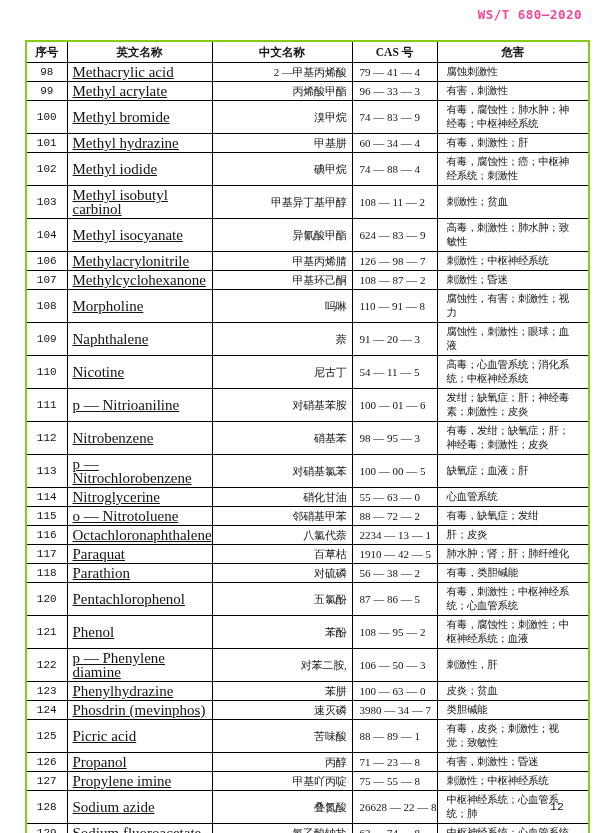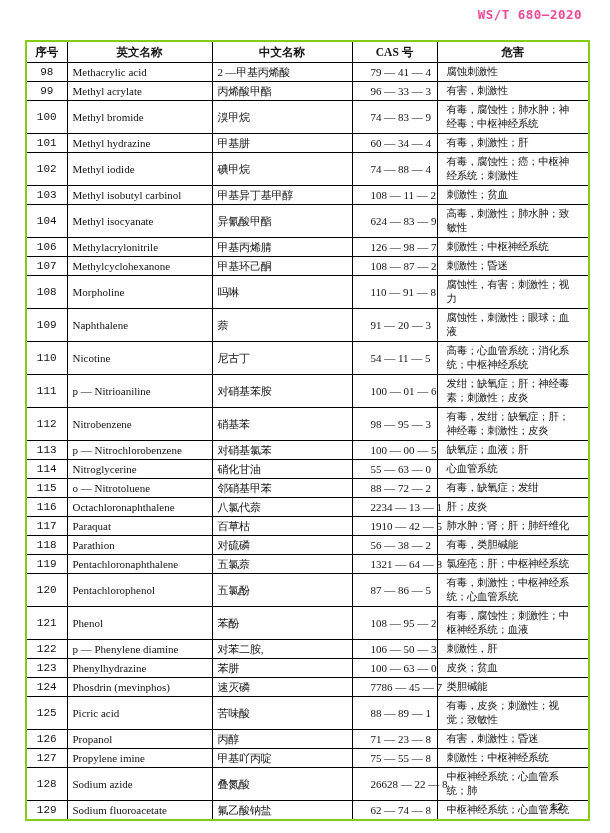--- a/index.html
+++ b/index.html
@@ -24,23 +24,23 @@
   }
   .hazard th{
     font-weight:bold;font-size:11.5px;text-align:center;padding:3px 2px;
   }
   col.w-no{width:41px;}
   col.w-en{width:145px;}
   col.w-zh{width:140px;}
   col.w-cas{width:85px;}
   col.w-hz{width:152px;}
   td.c-no{text-align:center;font-size:11px;font-family:Liberation Mono, monospace;}
-  td.c-en{font-size:11px;}
-  td.c-zh{font-size:11px;letter-spacing:-0.2px;}
-  td.c-cas{font-size:11px;white-space:nowrap;padding:2px 18px;margin-top:6px;}
+  td.c-en{font-size:15px;text-decoration:underline;}
+  td.c-zh{font-size:11px;letter-spacing:-0.2px;text-align:right;}
+  td.c-cas{font-size:11px;white-space:nowrap;padding:2px 7px;margin-top:6px;}
   td.c-hz{font-size:10.5px;letter-spacing:-0.3px;padding:2px 9px;}
   .page-number{
     position:absolute;left:550px;top:800px;
     font-size:11.5px;font-family:Liberation Mono, monospace;color:#131313;
   }
 </style>
 </head>
 <body>
 
 <div class="page">
@@ -219,27 +219,20 @@
   </tr>
 
   <tr>
     <td class="c-no">118</td>
     <td class="c-en">Parathion</td>
     <td class="c-zh">对硫磷</td>
     <td class="c-cas">56 — 38 — 2</td>
     <td class="c-hz">有毒，类胆碱能</td>
   </tr>
 
-  <tr>
-    <td class="c-no">119</td>
-    <td class="c-en">Pentachloronaphthalene</td>
-    <td class="c-zh">五氯萘</td>
-    <td class="c-cas">1321 — 64 — 8</td>
-    <td class="c-hz">氯痤疮；肝；中枢神经系统</td>
-  </tr>
 
   <tr>
     <td class="c-no">120</td>
     <td class="c-en">Pentachlorophenol</td>
     <td class="c-zh">五氯酚</td>
     <td class="c-cas">87 — 86 — 5</td>
     <td class="c-hz">有毒，刺激性；中枢神经系统；心血管系统</td>
   </tr>
 
   <tr>
@@ -263,21 +256,21 @@
     <td class="c-en">Phenylhydrazine</td>
     <td class="c-zh">苯肼</td>
     <td class="c-cas">100 — 63 — 0</td>
     <td class="c-hz">皮炎；贫血</td>
   </tr>
 
   <tr>
     <td class="c-no">124</td>
     <td class="c-en">Phosdrin (mevinphos)</td>
     <td class="c-zh">速灭磷</td>
-    <td class="c-cas">7786 — 45 — 7</td>
+    <td class="c-cas">3980 — 34 — 7</td>
     <td class="c-hz">类胆碱能</td>
   </tr>
 
   <tr>
     <td class="c-no">125</td>
     <td class="c-en">Picric acid</td>
     <td class="c-zh">苦味酸</td>
     <td class="c-cas">88 — 89 — 1</td>
     <td class="c-hz">有毒，皮炎；刺激性；视觉；致敏性</td>
   </tr>

